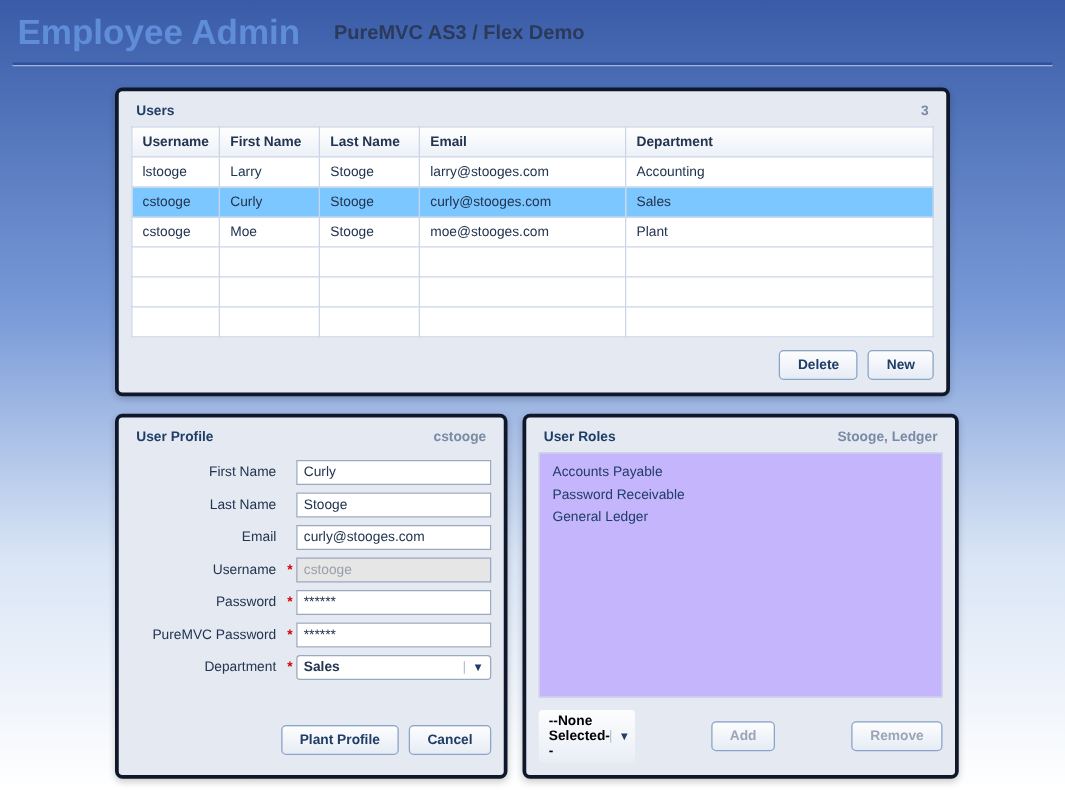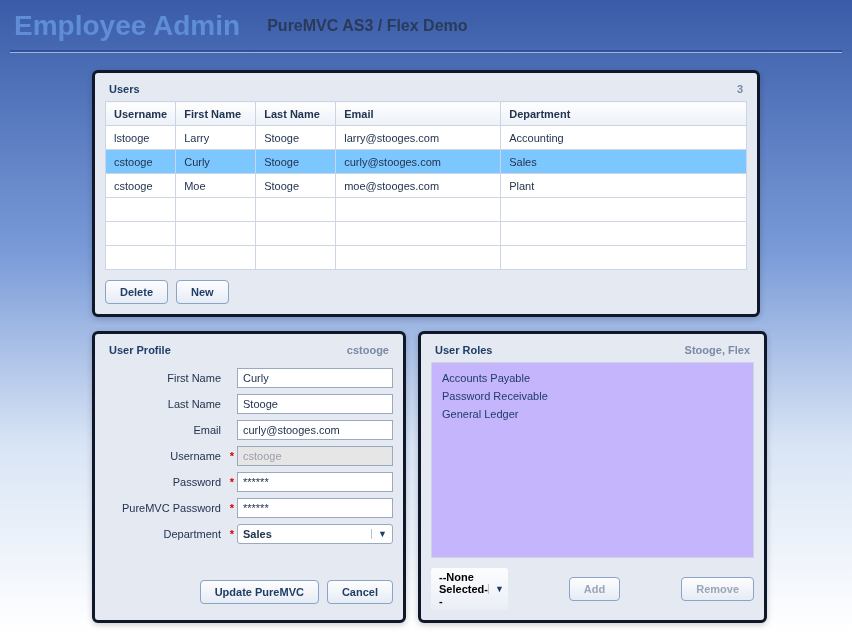--- a/index.html
+++ b/index.html
@@ -71,20 +71,21 @@
   background: linear-gradient(#fefefe,#ecf1f8);
   font-weight: bold;
 }
 .c-user { width: 70px; }
 .c-first { width: 80px; }
 .c-last { width: 80px; }
 .c-email { width: 165px; }
 tr.sel td { background: #7cc7ff; }
 .actions-right {
   display: flex;
+  justify-content: flex-end;
   gap: 8px;
   margin-top: 10px;
 }
 .btn {
   background: linear-gradient(#fdfdfe,#e6ecf5);
   border: 1px solid #8aa3c8;
   border-radius: 4px;
   padding: 5px 14px;
   font-weight: bold;
   color: #1f3d66;
@@ -284,29 +285,29 @@
         <div class="form-row">
           <label>Department</label>
           <span class="req">*</span>
           <div class="select">
             <span>Sales</span>
             <span class="arrow">▼</span>
           </div>
         </div>
       </div>
       <div class="form-actions">
-        <button class="btn">Update PureMVC</button>
+        <button class="btn">Plant Profile</button>
         <button class="btn">Cancel</button>
       </div>
     </div>
 
     <div class="panel">
       <div class="panel-header">
         <span>User Roles</span>
-        <span class="sub">Stooge, Flex</span>
+        <span class="sub">Stooge, Ledger</span>
       </div>
       <div class="roles-list" id="roles-list">
           <div>Accounts Payable</div>
           <div>Password Receivable</div>
           <div>General Ledger</div>
         </div>
       <div class="roles-actions">
         <div class="select">
           <span>--None Selected--</span>
           <span class="arrow">▼</span>

